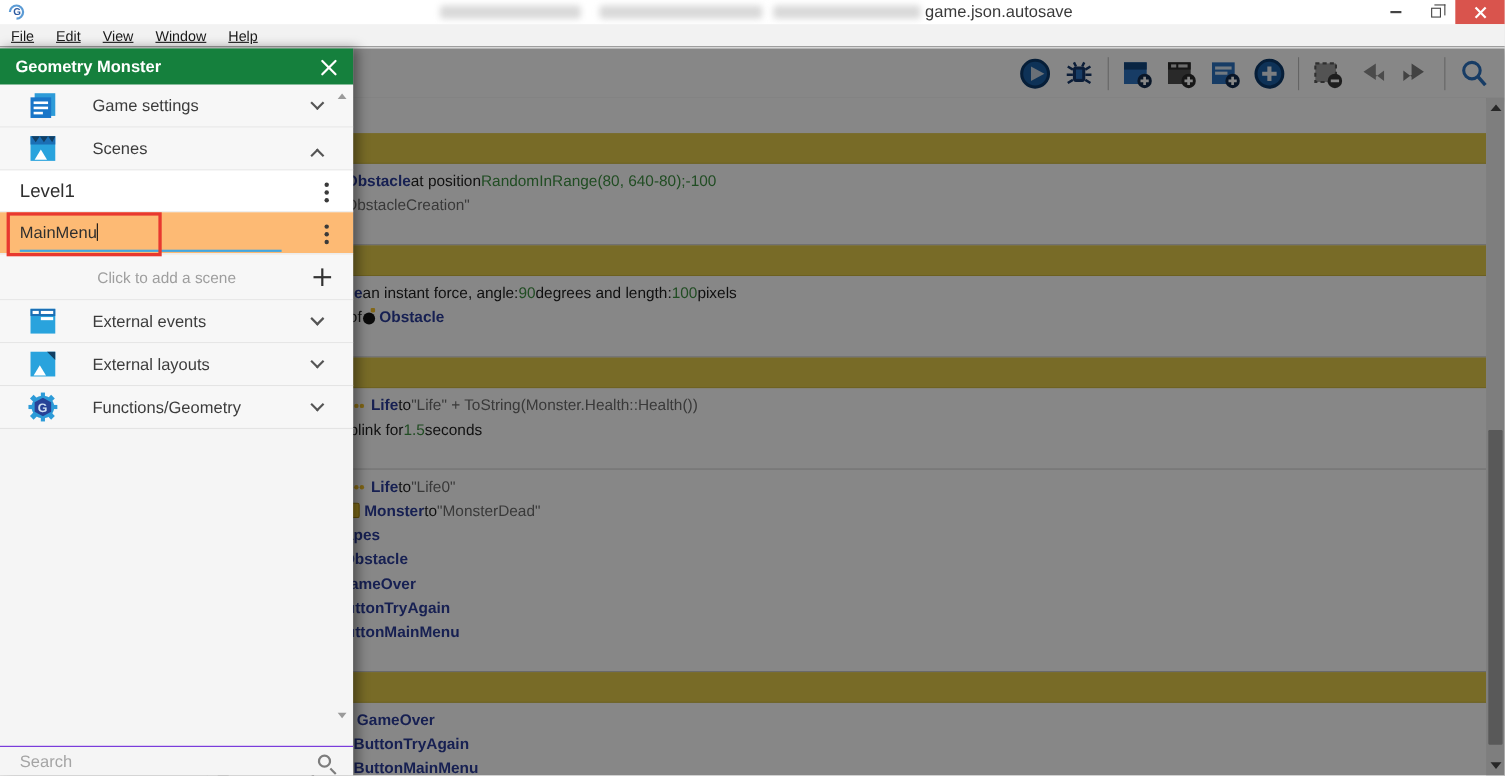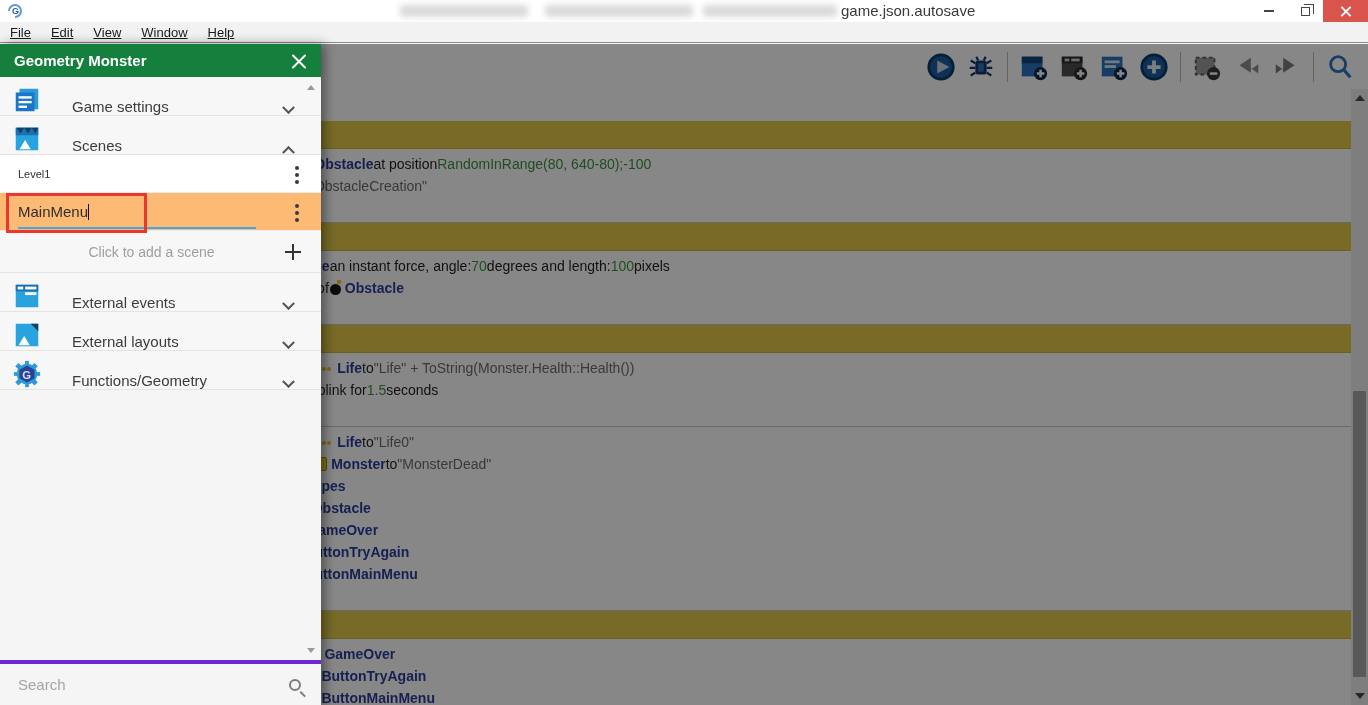--- a/index.html
+++ b/index.html
@@ -80,44 +80,44 @@
 
   
   .drawer { position:absolute; left:0; top:44px; width:321px; height:661px; background:#f5f5f5;
     box-shadow:4px 0 10px rgba(0,0,0,0.4); }
   .drawer-header { height:33px; background:#15803d; display:flex; align-items:center; padding:0 14px; }
   .drawer-title { color:#fff; font-size:15px; font-weight:bold; flex:1; }
   .drawer-close { position:relative; width:16px; height:16px; }
   .drawer-close:before,.drawer-close:after { content:""; position:absolute; left:7px; top:-1px; width:2px; height:19px; background:#fff; border-radius:1px; }
   .drawer-close:before { transform:rotate(45deg); } .drawer-close:after { transform:rotate(-45deg); }
 
-  .p-row { height:39px; display:flex; align-items:flex-end; border-bottom:1px solid #e4e4e4; padding:0 16px 0 12px; background:#f7f7f7; }
+  .p-row { height:39px; display:flex; align-items:center; border-bottom:1px solid #e4e4e4; padding:0 16px 0 24px; background:#f7f7f7; }
   .p-row .p-icon { width:30px; height:30px; margin-right:30px; flex:none; }
   .p-label { font-size:15px; color:#3c3c3c; flex:1; }
   .chev { width:9px; height:9px; border-right:2px solid #555; border-bottom:2px solid #555; margin-right:12px; flex:none; }
   .chev.down { transform:rotate(45deg) translate(-2px,-2px); }
   .chev.up { transform:rotate(-135deg) translate(-2px,-2px); margin-top:6px; }
 
   .scene-row { height:38px; display:flex; align-items:center; padding:0 14px 0 18px; background:#fff; border-bottom:1px solid #ececec; }
   .scene-row.selected { background:#fdba74; position:relative; }
-  .scene-name { font-size:11px; color:#2f2f2f; flex:1; }
+  .scene-name { font-size:17px; color:#2f2f2f; flex:1; }
   .dots3 { width:4px; height:4px; border-radius:50%; background:#3a3a3a; box-shadow:0 7px 0 #3a3a3a, 0 14px 0 #3a3a3a; margin:-12px 8px 0 0; flex:none; }
   .rename-wrap { flex:1; position:relative; }
   .caret { display:inline-block; width:1px; height:16px; background:#111; vertical-align:-3px; }
   .blue-underline { position:absolute; left:0; top:24px; width:238px; height:2px; background:#43a7e0; }
   .red-annotation { position:absolute; left:6px; top:149px; width:141px; height:40px; border:3px solid #e8382f; pointer-events:none; z-index:5; }
 
   .add-scene-row { height:42px; display:flex; align-items:center; padding:0 14px 0 18px; background:#f7f7f7; border-bottom:1px solid #e4e4e4; }
   .add-scene-label { flex:1; text-align:center; color:#9e9e9e; font-size:14px; }
   .plus-glyph { position:relative; width:16px; height:16px; margin-right:6px; flex:none; }
   .plus-glyph:before { content:""; position:absolute; left:7px; top:0; width:2px; height:16px; background:#333; }
   .plus-glyph:after { content:""; position:absolute; left:0; top:7px; width:16px; height:2px; background:#333; }
 
-  .panel-search { position:absolute; left:0; bottom:0; width:321px; height:45px; background:#f5f5f5;
-    border-top:4px solid #6d28d9; display:flex; align-items:center; padding:0 16px; }
+  .panel-search { position:absolute; left:0; bottom:0; width:321px; height:27px; background:#f5f5f5;
+    border-top:1px solid #6d28d9; display:flex; align-items:center; padding:0 16px; }
   .search-input { flex:1; border:none; outline:none; background:transparent; font-size:15px; color:#555; font-family:"Liberation Sans",sans-serif; }
   .search-input::placeholder { color:#a5a5a5; }
   .mag-glyph { width:12px; height:12px; border:2px solid #7d7d7d; border-radius:50%; position:relative; flex:none; margin-right:4px; }
   .mag-glyph:after { content:""; position:absolute; left:10px; top:10px; width:7px; height:2px; background:#7d7d7d; transform:rotate(45deg); transform-origin:0 0; }
 
   .p-scroll-up,.p-scroll-dn { position:absolute; right:6px; width:0; height:0; border-left:4px solid transparent; border-right:4px solid transparent; }
   .p-scroll-up { top:41px; border-bottom:5px solid #9a9a9a; }
   .p-scroll-dn { bottom:52px; border-top:5px solid #9a9a9a; }
 </style>
 </head>
@@ -260,21 +260,21 @@
       <div class="ev-group"></div>
       <div class="ev-row">
         <div class="ev-cond"></div>
         <div class="ev-acts">
           <div class="ev-line">
             <span class="ri force-icon"></span>
             <span class="rt">Add to </span>
             <span class="ri bomb-icon"></span>
             <span class="ro">Obstacle</span>
             <span class="rt"> an instant force, angle: </span>
-            <span class="rn">70</span>
+            <span class="rn">90</span>
             <span class="rt"> degrees and length: </span>
             <span class="rn">100</span>
             <span class="rt"> pixels</span>
           </div>
           <div class="ev-line">
             <span class="ri z-order-icon"></span>
             <span class="rt">Do </span>
             <span class="rb">= 4</span>
             <span class="rt"> to Z-order of </span>
             <span class="ri bomb-icon"></span>

